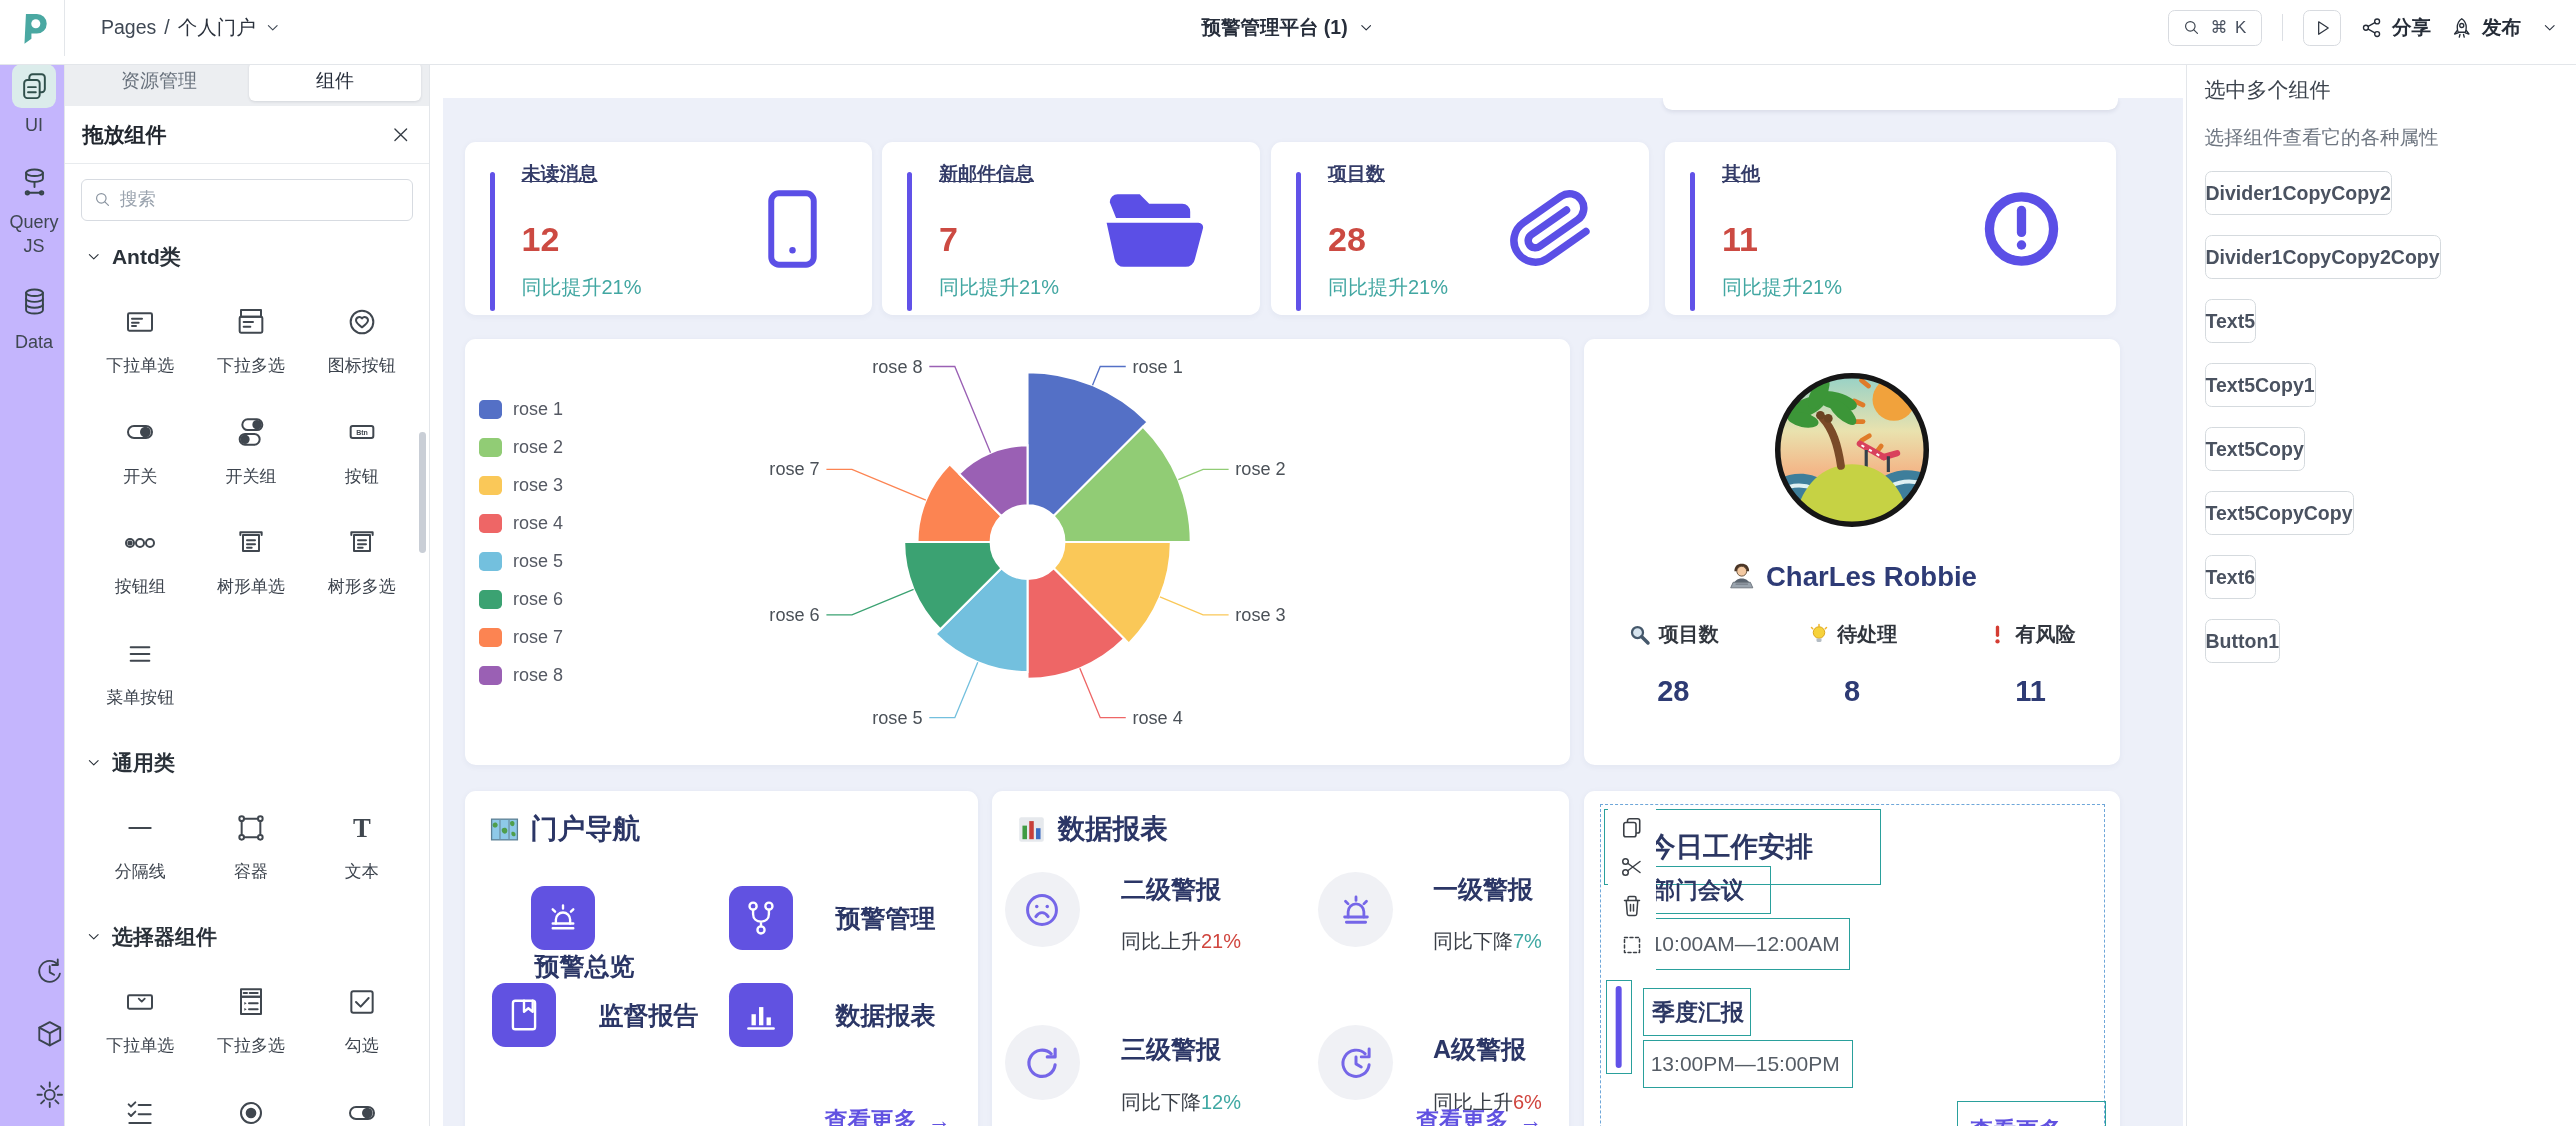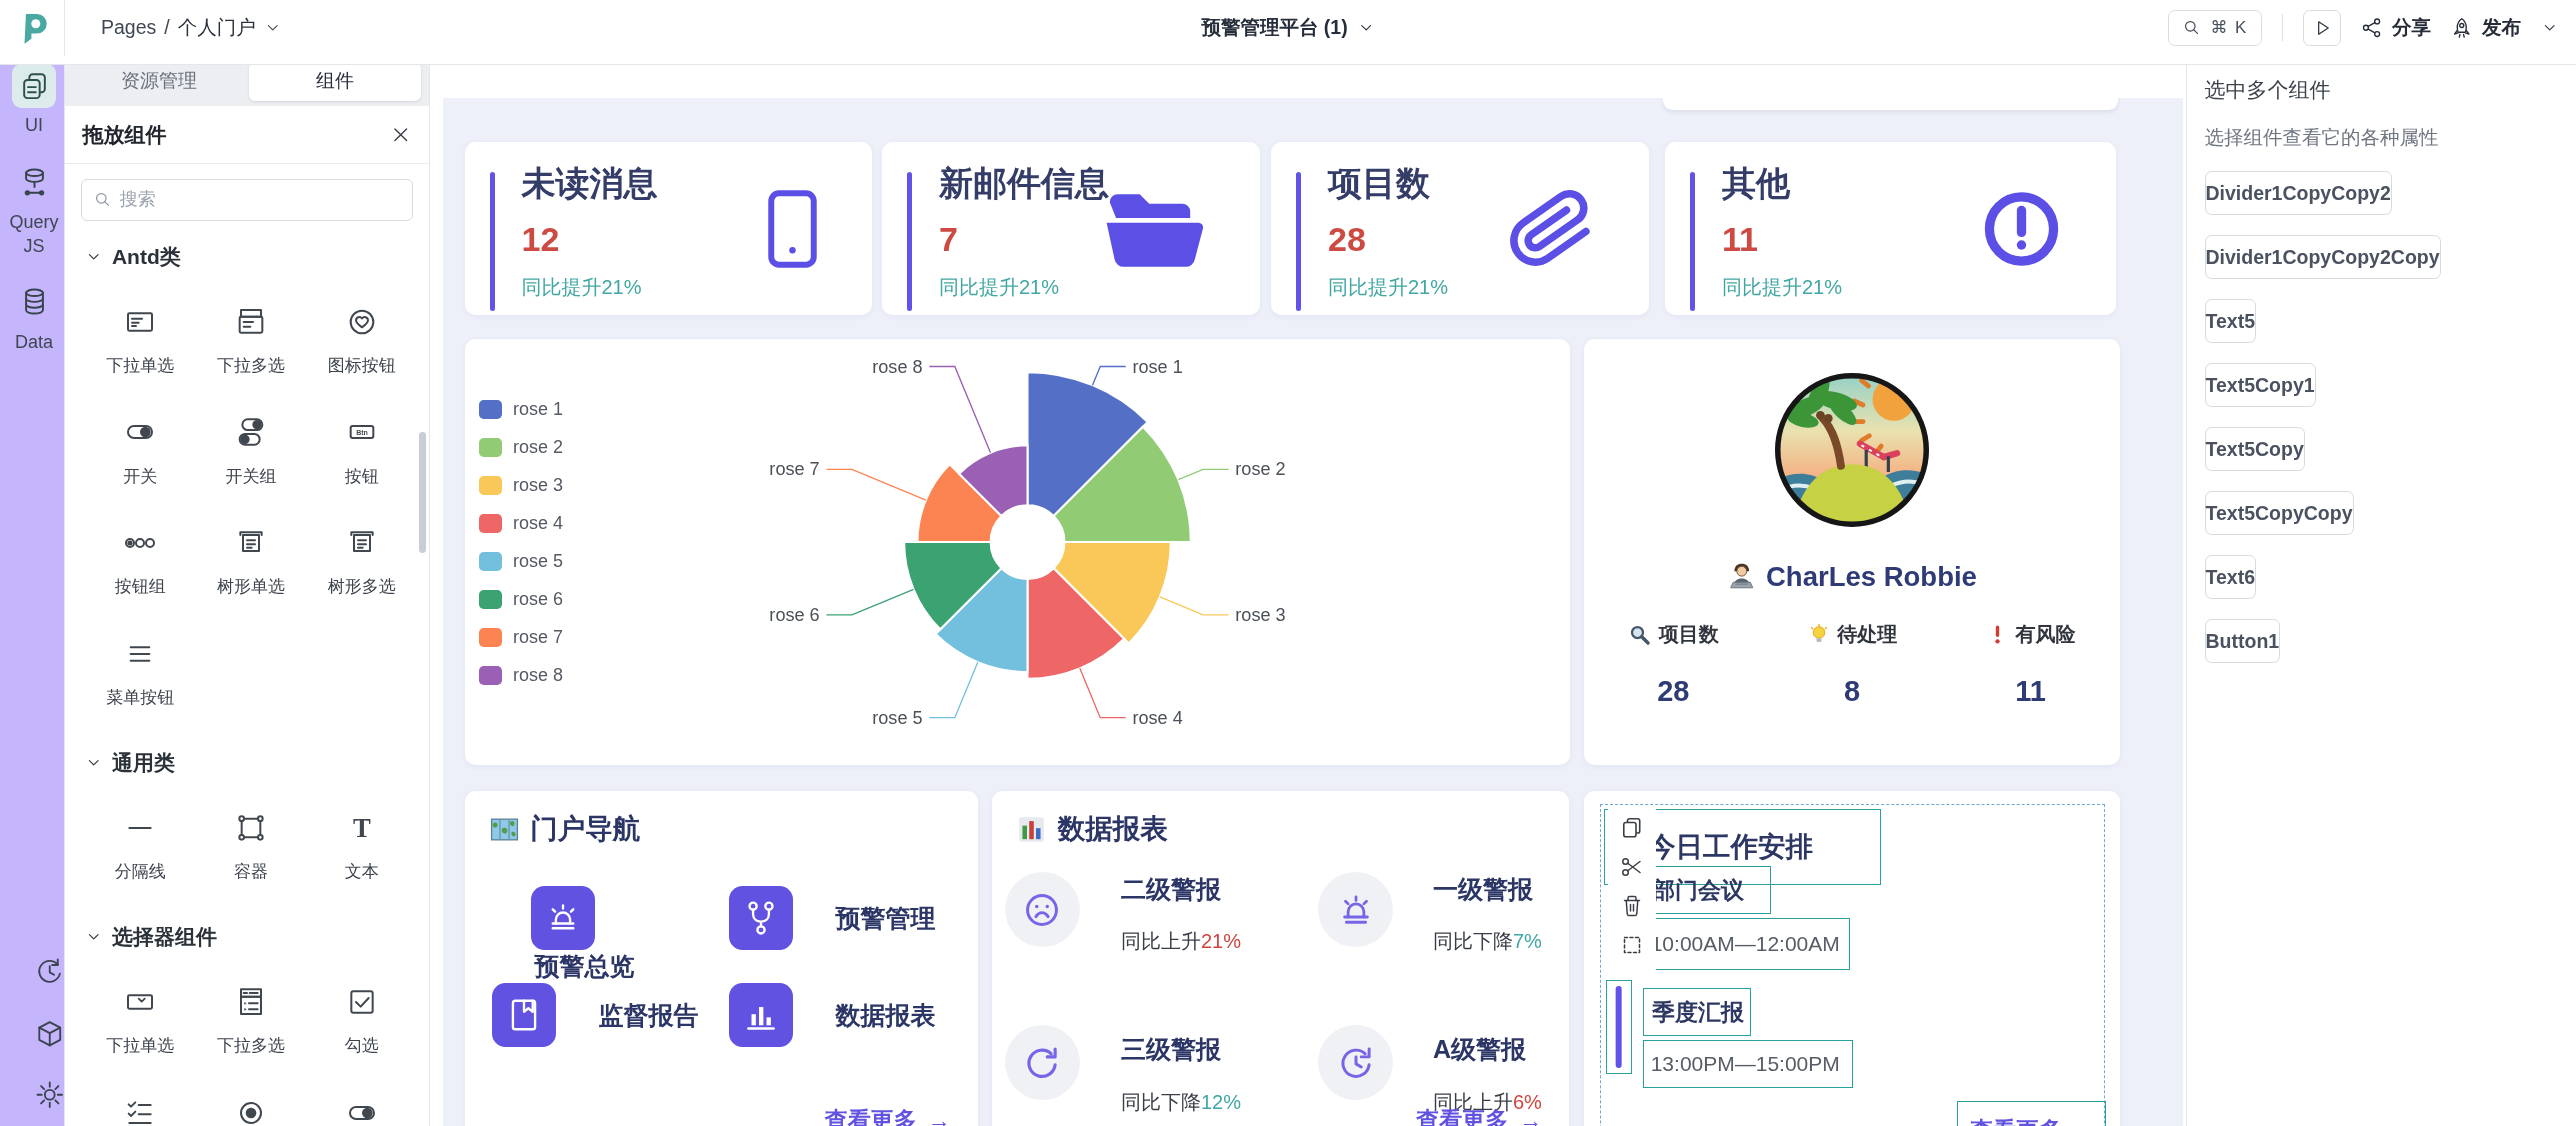--- a/index.html
+++ b/index.html
@@ -66,21 +66,21 @@
   
   .canvas { position:absolute; left:431px; right:390px; top:56px; bottom:0; background:#fff; }
   .artboard { position:absolute; left:12px; top:42px; right:3.4px; bottom:0; background:#edf0f9; overflow:hidden; }
   .card { position:absolute; background:#fff; border-radius:10.7px; box-shadow:0 1.3px 6.7px rgba(40,50,90,.05); }
   .pc { position:absolute; left:1220px; top:0; width:455px; height:12px; background:#fff;
     border-radius:0 0 9.4px 9.4px; box-shadow:0 2px 4px rgba(40,50,90,.10); }
 
   
   .stat-card { top:44px; height:173px; cursor:pointer; }
   .stat-bar { position:absolute; left:25px; top:29.5px; bottom:4px; width:5.4px; border-radius:2.7px; background:#6152e8; }
-  .stat-title { position:absolute; left:57px; top:19px; font-size:34px; font-weight:bold; color:#343c68; }
+  .stat-title { position:absolute; left:57px; top:19px; font-size:19px; font-weight:bold; color:#343c68;text-decoration:underline; }
   .stat-value { position:absolute; left:57px; top:70px; font-size:34px; font-weight:bold; color:#cc4a42;margin-top:8px; }
   .stat-delta { position:absolute; left:57px; top:132px; font-size:20px; color:#42a7a2; }
   .stat-icon { position:absolute; right:54px; top:50%; transform:translateY(-50%); color:#5b4fe6; }
 
   
   .chart-card { left:21.5px; top:241px; width:1105px; height:426px; }
   .legend { position:absolute; left:14.8px; top:51px; }
   .lg-item { display:flex; align-items:center; gap:10.7px; height:38px; cursor:pointer; }
   .lg-swatch { width:23px; height:19px; border-radius:4.7px; }
   .lg-label { font-size:18px; color:#555963; }

